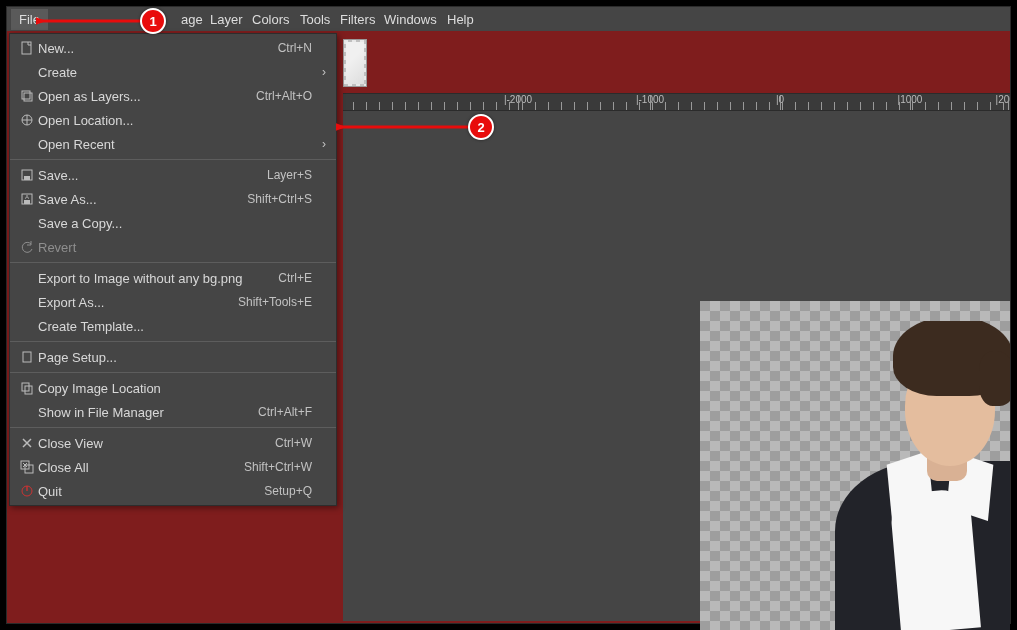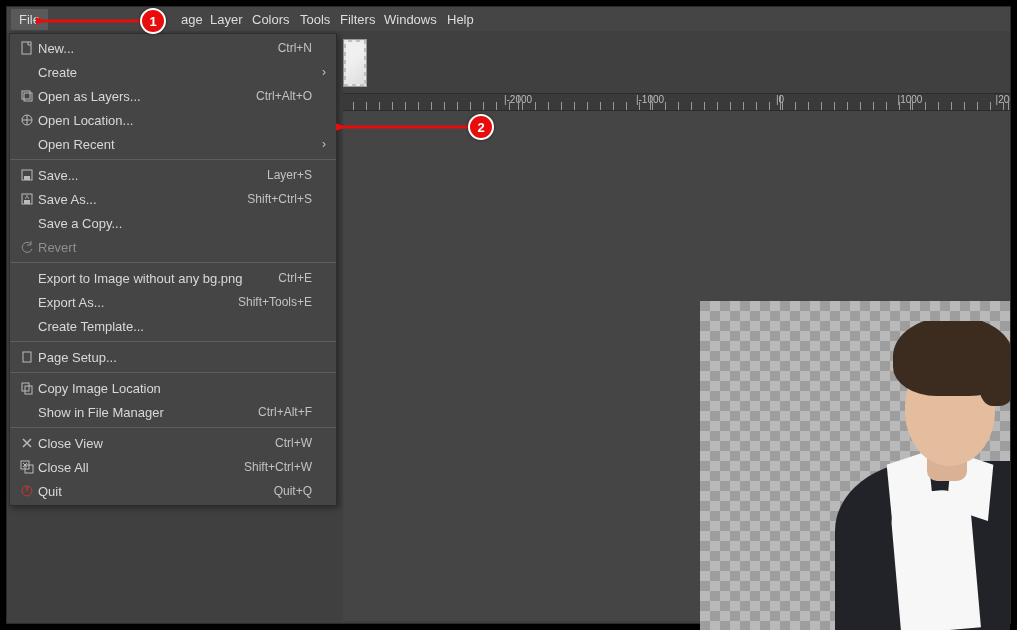--- a/index.html
+++ b/index.html
@@ -10,21 +10,21 @@
     background: #000;
     width: 1017px;
     height: 630px;
     overflow: hidden;
     position: relative;
   }
   .frame {
     position: absolute;
     left: 6px; top: 6px;
     width: 1005px; height: 618px;
-    background: #404040;
+    background: #7f1d1d;
     border: 1px solid #2a2a2a;
   }
   .menubar {
     display: flex;
     height: 24px;
     align-items: center;
     background: #454545;
     color: #ddd;
     padding-left: 4px;
   }
@@ -454,21 +454,21 @@
         <span class="arrow-col"></span>
       </div>
       <div class="mi">
         <span class="icon-col">
           <svg width="14" height="14" viewBox="0 0 14 14">
             <circle cx="7" cy="7" r="5" fill="none" stroke="#c33"></circle>
             <rect x="6.3" y="2" width="1.4" height="5" fill="#c33"></rect>
           </svg>
         </span>
         <span class="label-col">Quit</span>
-        <span class="accel-col">Quit+Q</span>
+        <span class="accel-col">Setup+Q</span>
         <span class="arrow-col"></span>
       </div>
     </div>
 
 </div>
 
 <svg class="arrow-svg" style="left:36px;top:12px" width="110" height="18">
   <defs>
     <marker id="ah1" markerWidth="10" markerHeight="10" refX="2" refY="3" orient="auto">
       <path d="M8,0 L0,3 L8,6 Z" fill="#e80c0c"></path>

